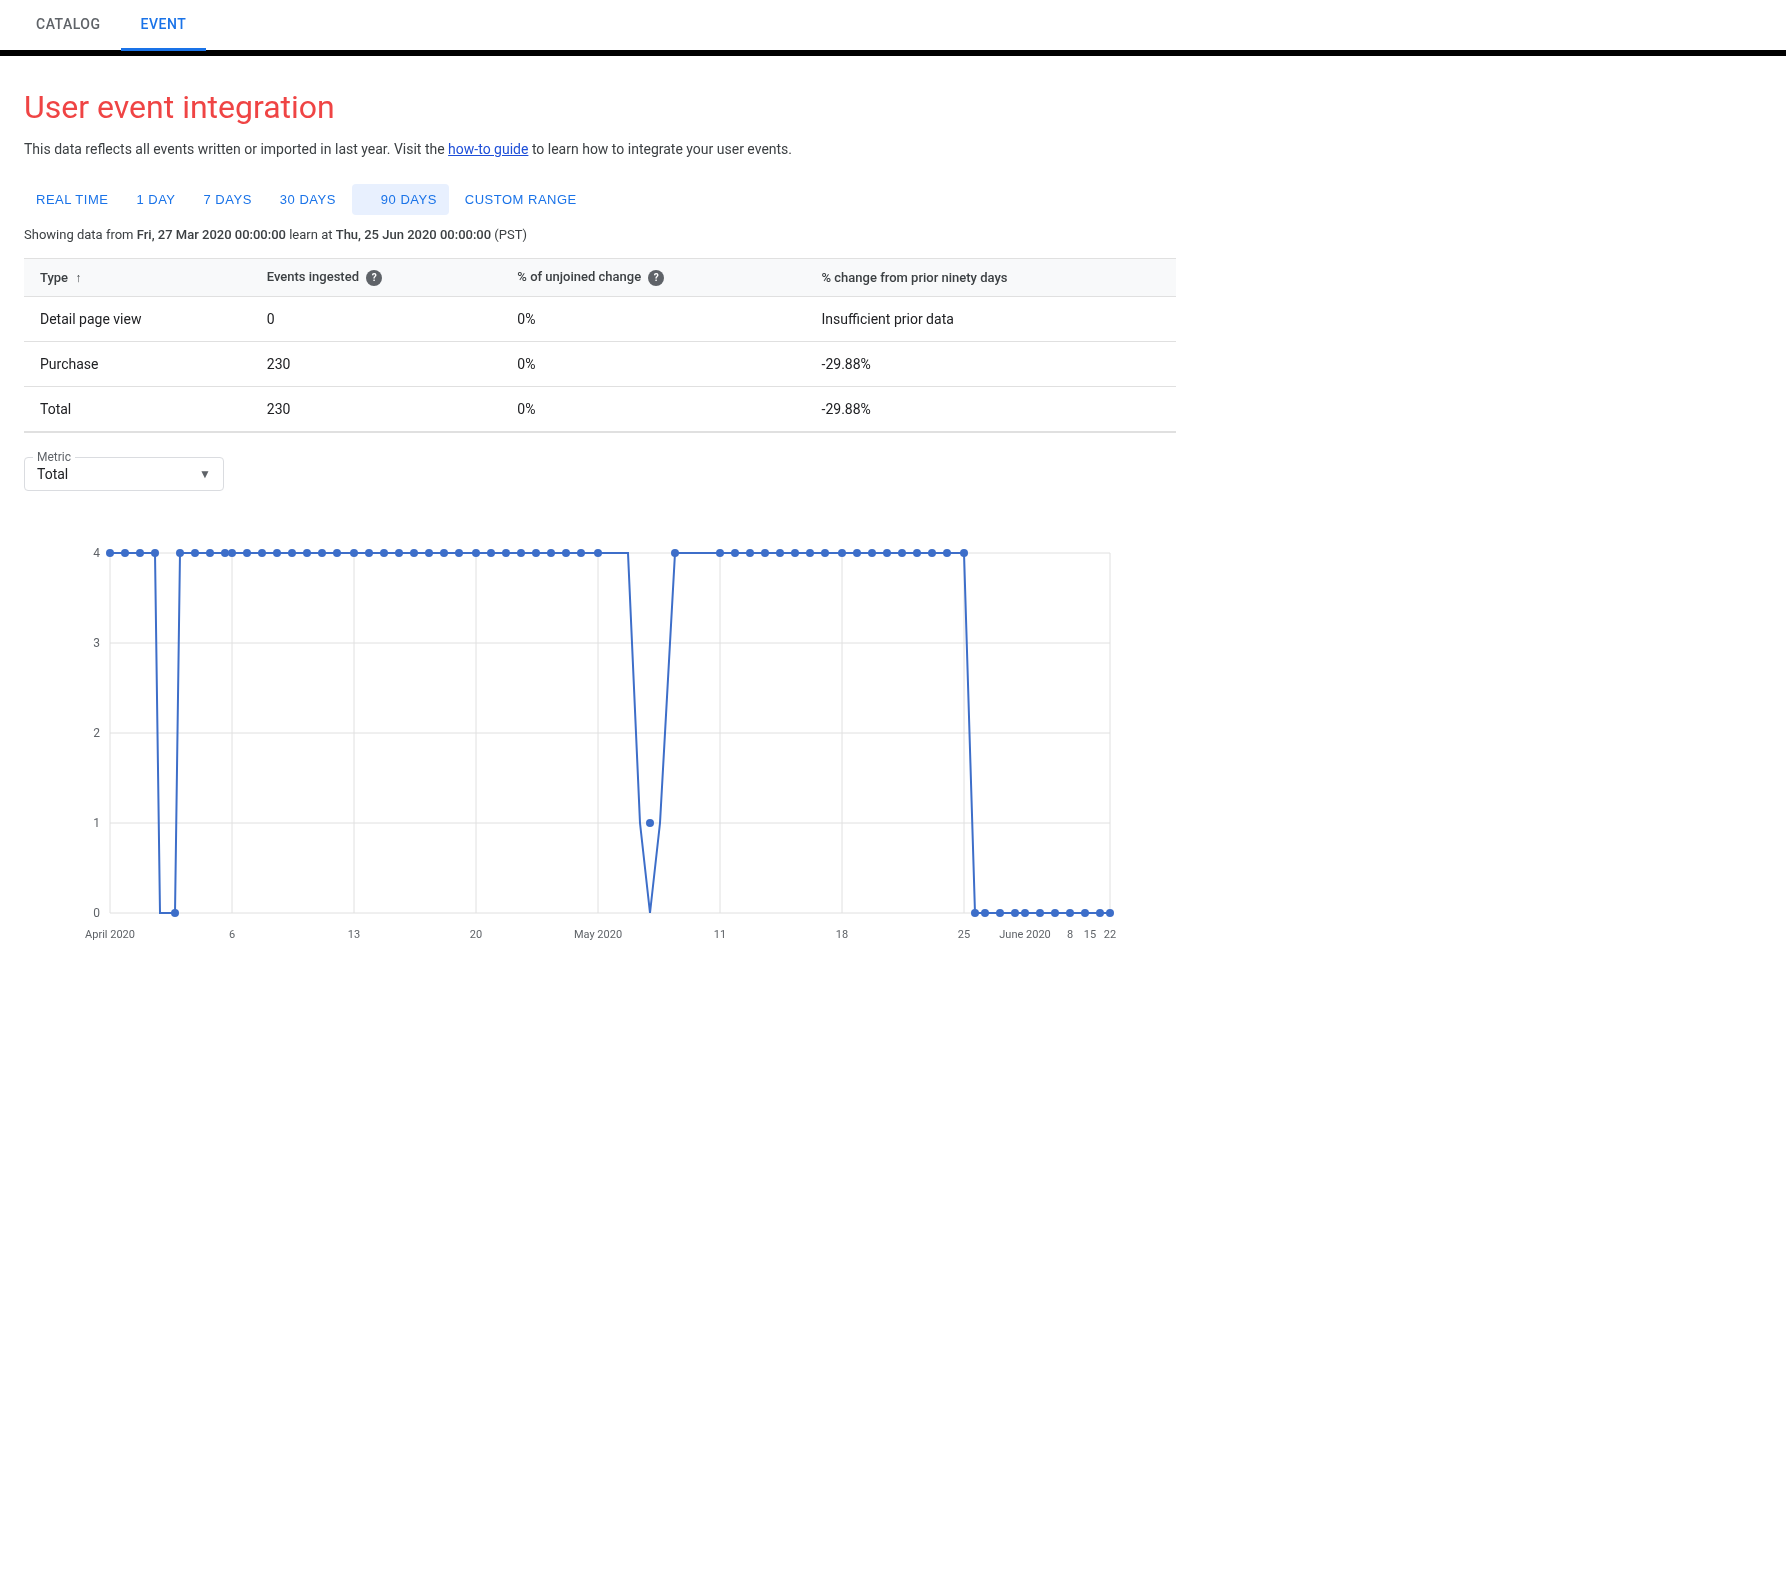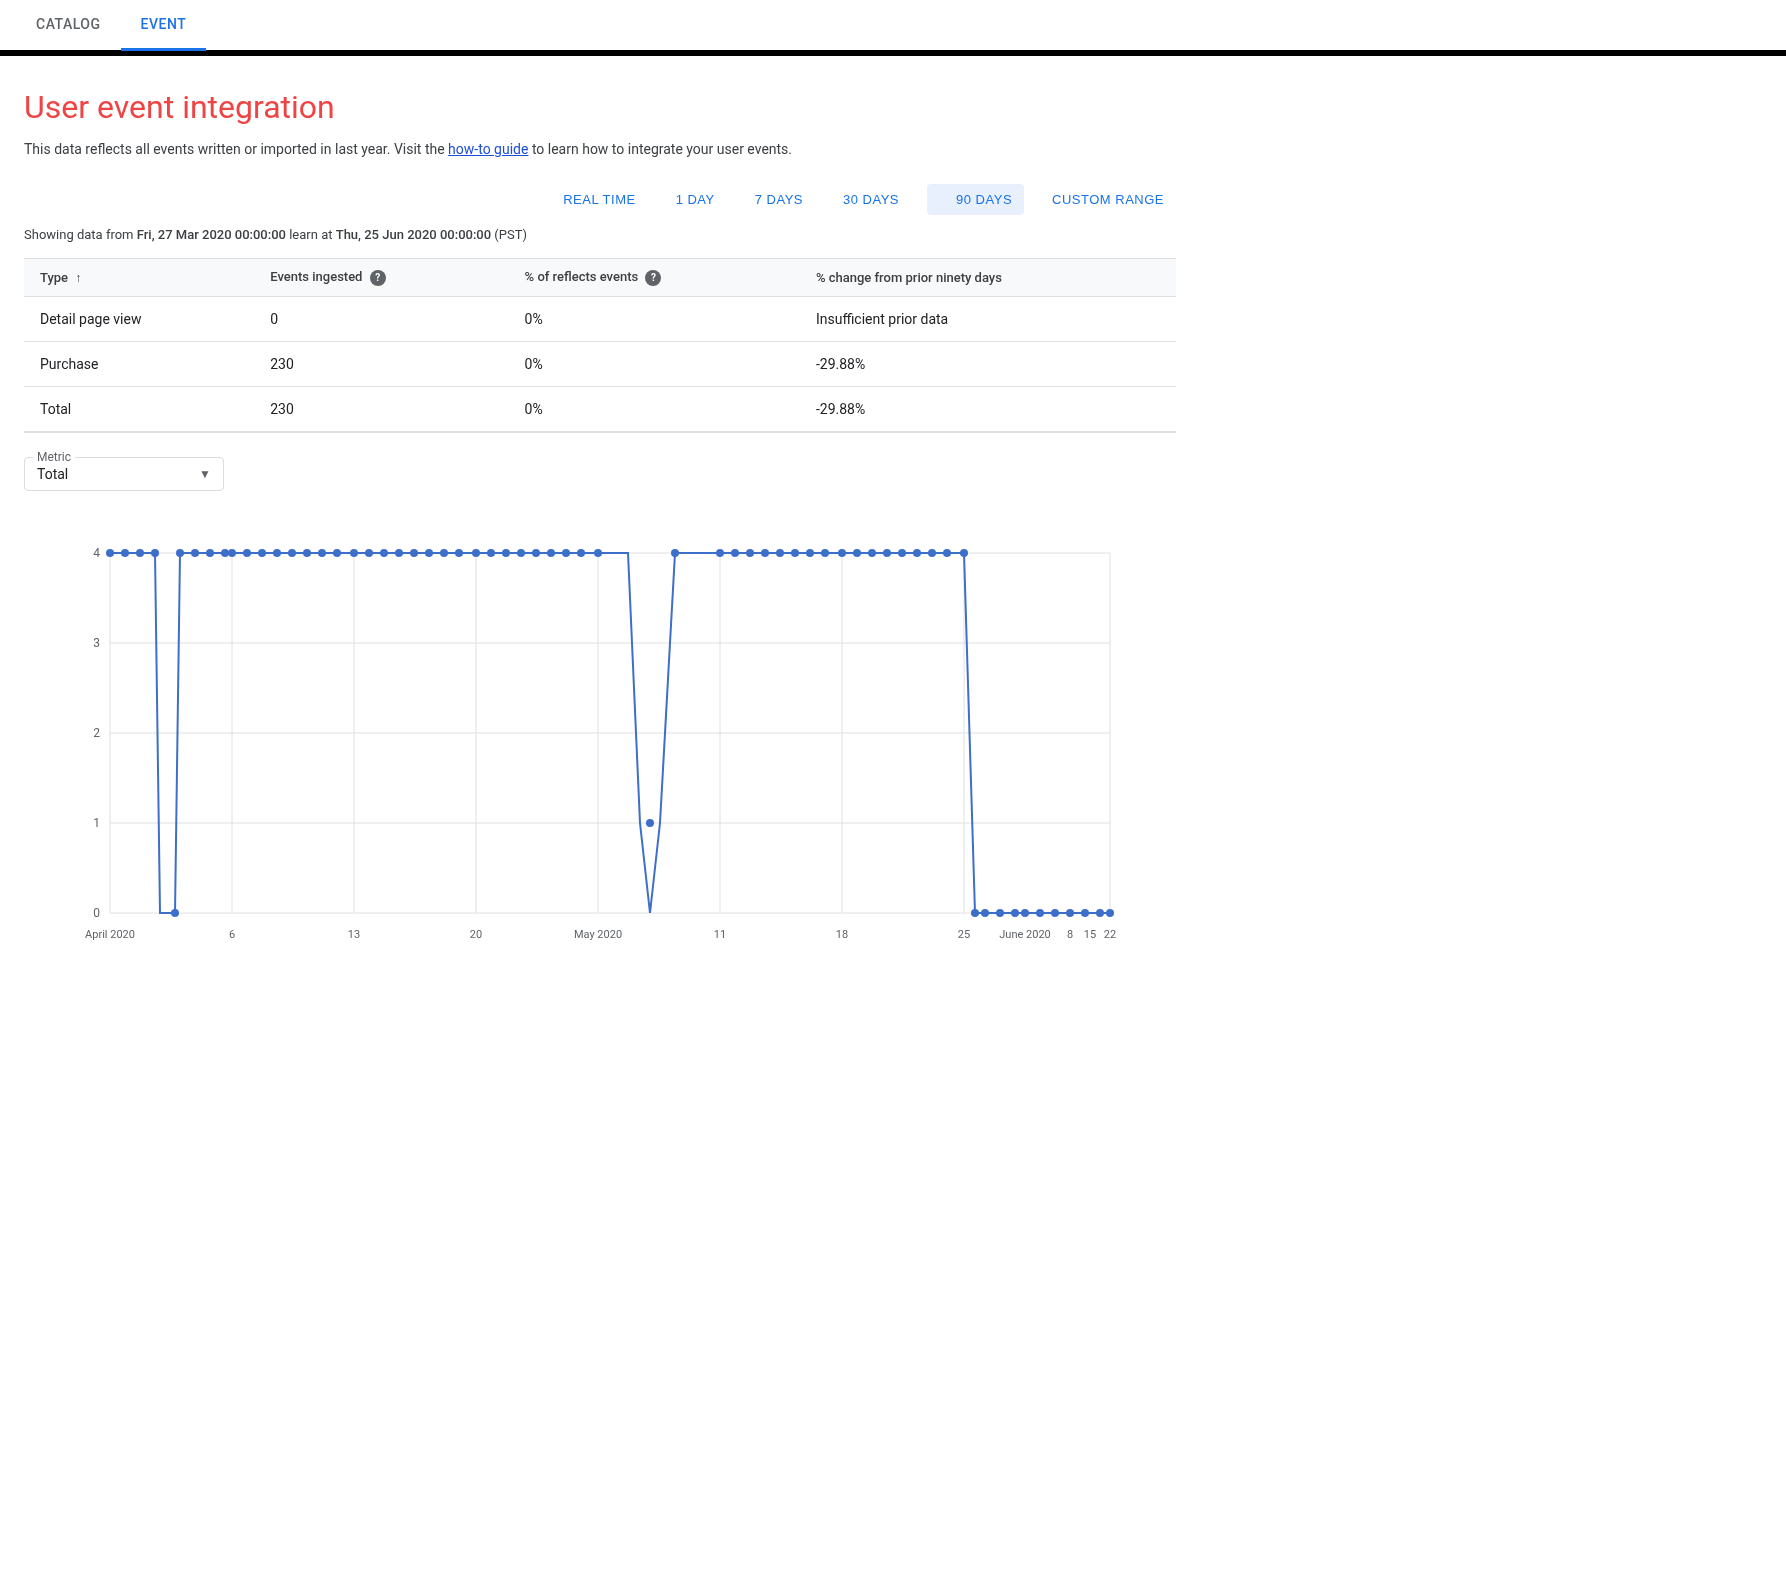--- a/index.html
+++ b/index.html
@@ -51,24 +51,23 @@
     }
 
     .description a {
       color: #1d4ed8;
       text-decoration: underline;
     }
 
     
     .time-tabs {
       display: flex;
-      gap: 16px;
+      gap: 4px;
       margin-bottom: 12px;
       align-items: center;
-      justify-content: flex-end;
     }
     .time-tab {
       padding: 8px 12px;
       font-size: 13px;
       font-weight: 500;
       color: #1a73e8;
       cursor: pointer;
       text-transform: uppercase;
       letter-spacing: 0.5px;
       border-radius: 4px;
@@ -221,21 +220,21 @@
       <tr>
         <th>
           <span>Type</span>
           <span class="sort-icon">↑</span>
         </th>
         <th>
           <span>Events ingested</span>
           <span class="help-icon">?</span>
         </th>
         <th>
-          <span>% of reflects events</span>
+          <span>% of unjoined change</span>
           <span class="help-icon">?</span>
         </th>
         <th>
           <span>% change from prior ninety days</span>
         </th>
       </tr>
     </thead>
     <tbody>
       <tr>
         <td>Detail page view</td>

